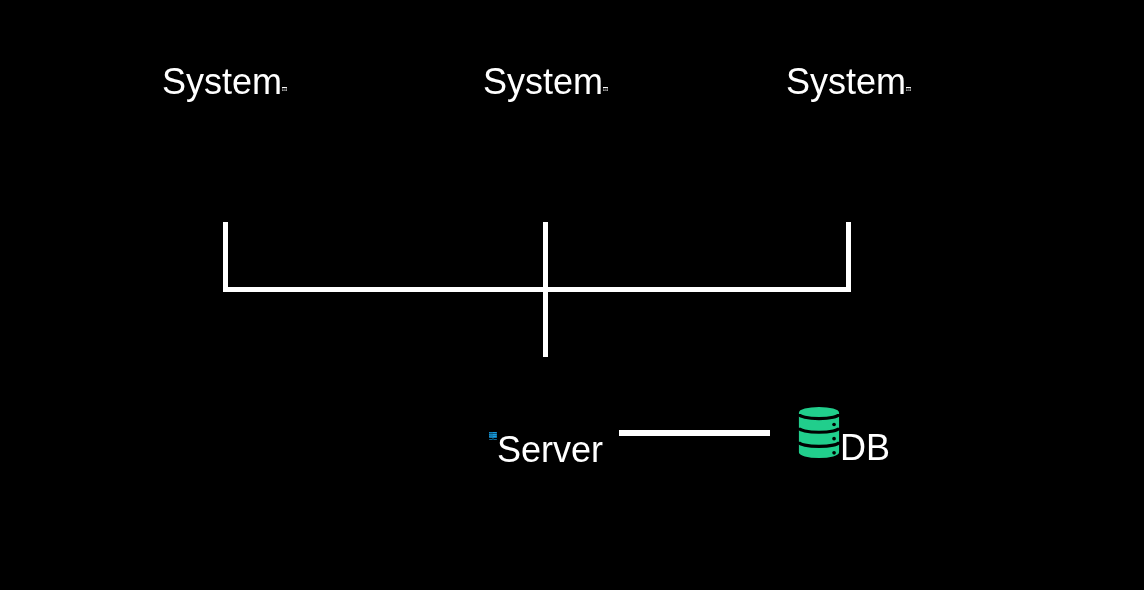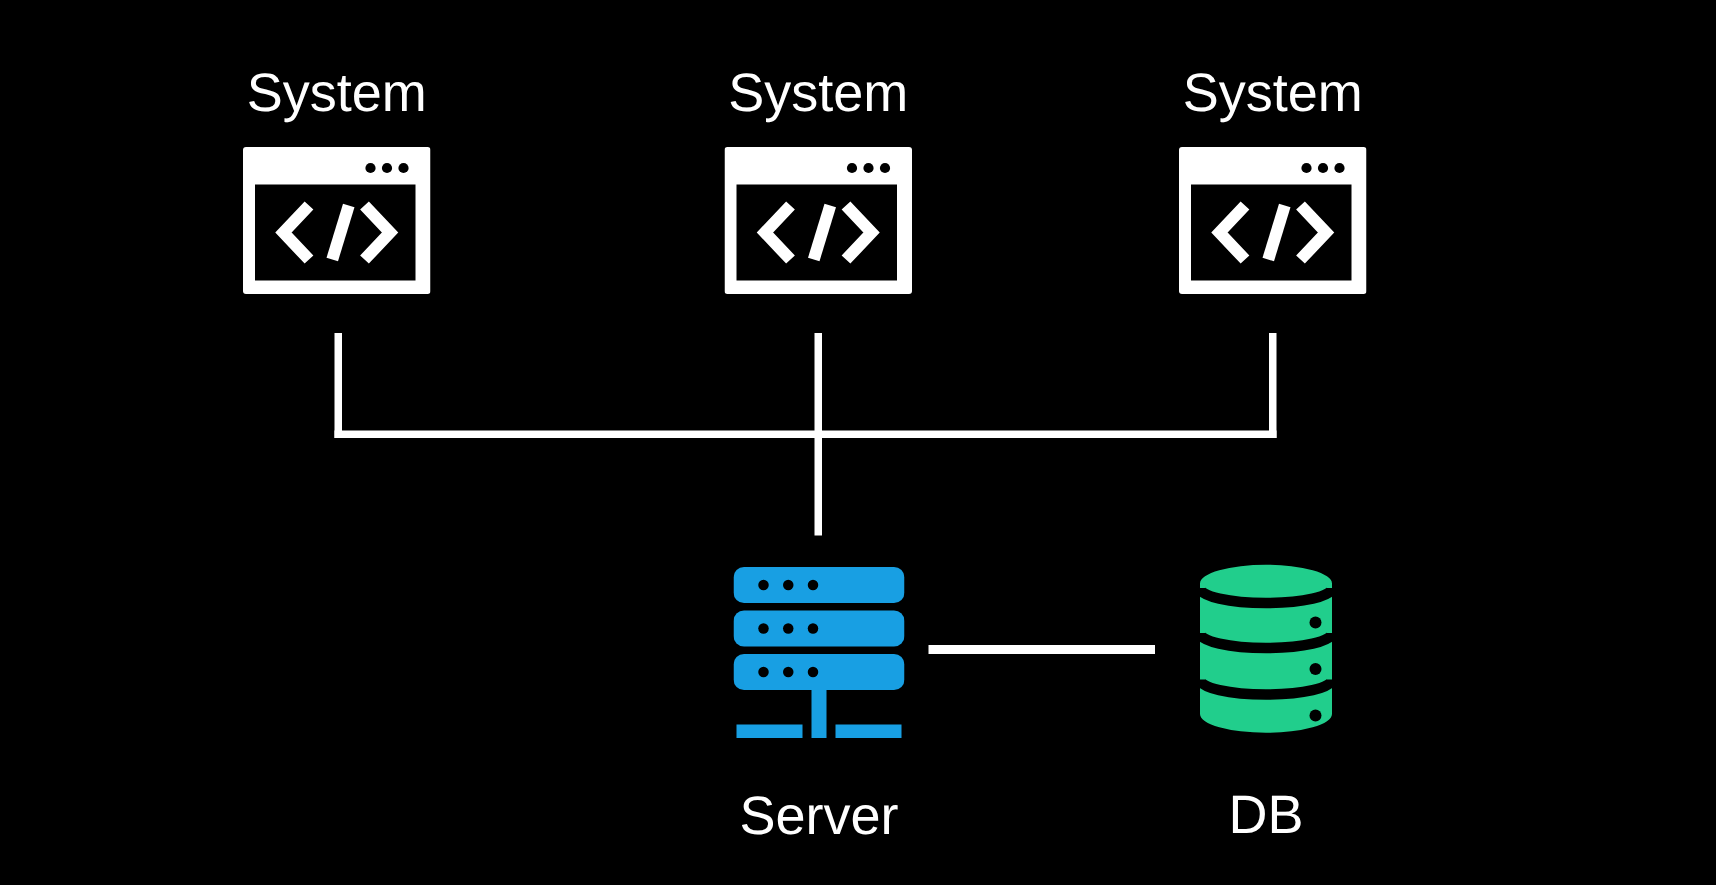--- a/index.html
+++ b/index.html
@@ -11,21 +11,21 @@
     position: relative;
     width: 1144px;
     height: 590px;
     background: var(--background, #000);
     overflow: hidden;
     font-family: "Liberation Sans", sans-serif;
   }
   .node {
     position: absolute;
     display: flex;
-    flex-direction: column;
+    flex-direction: row;
     align-items: center;
     text-decoration: underline;
   }
   .node-label {
     color: var(--label-white, #fff);
     font-size: 36px;
     font-weight: 500;
     line-height: 44px;
     white-space: nowrap;
     text-align: center;

